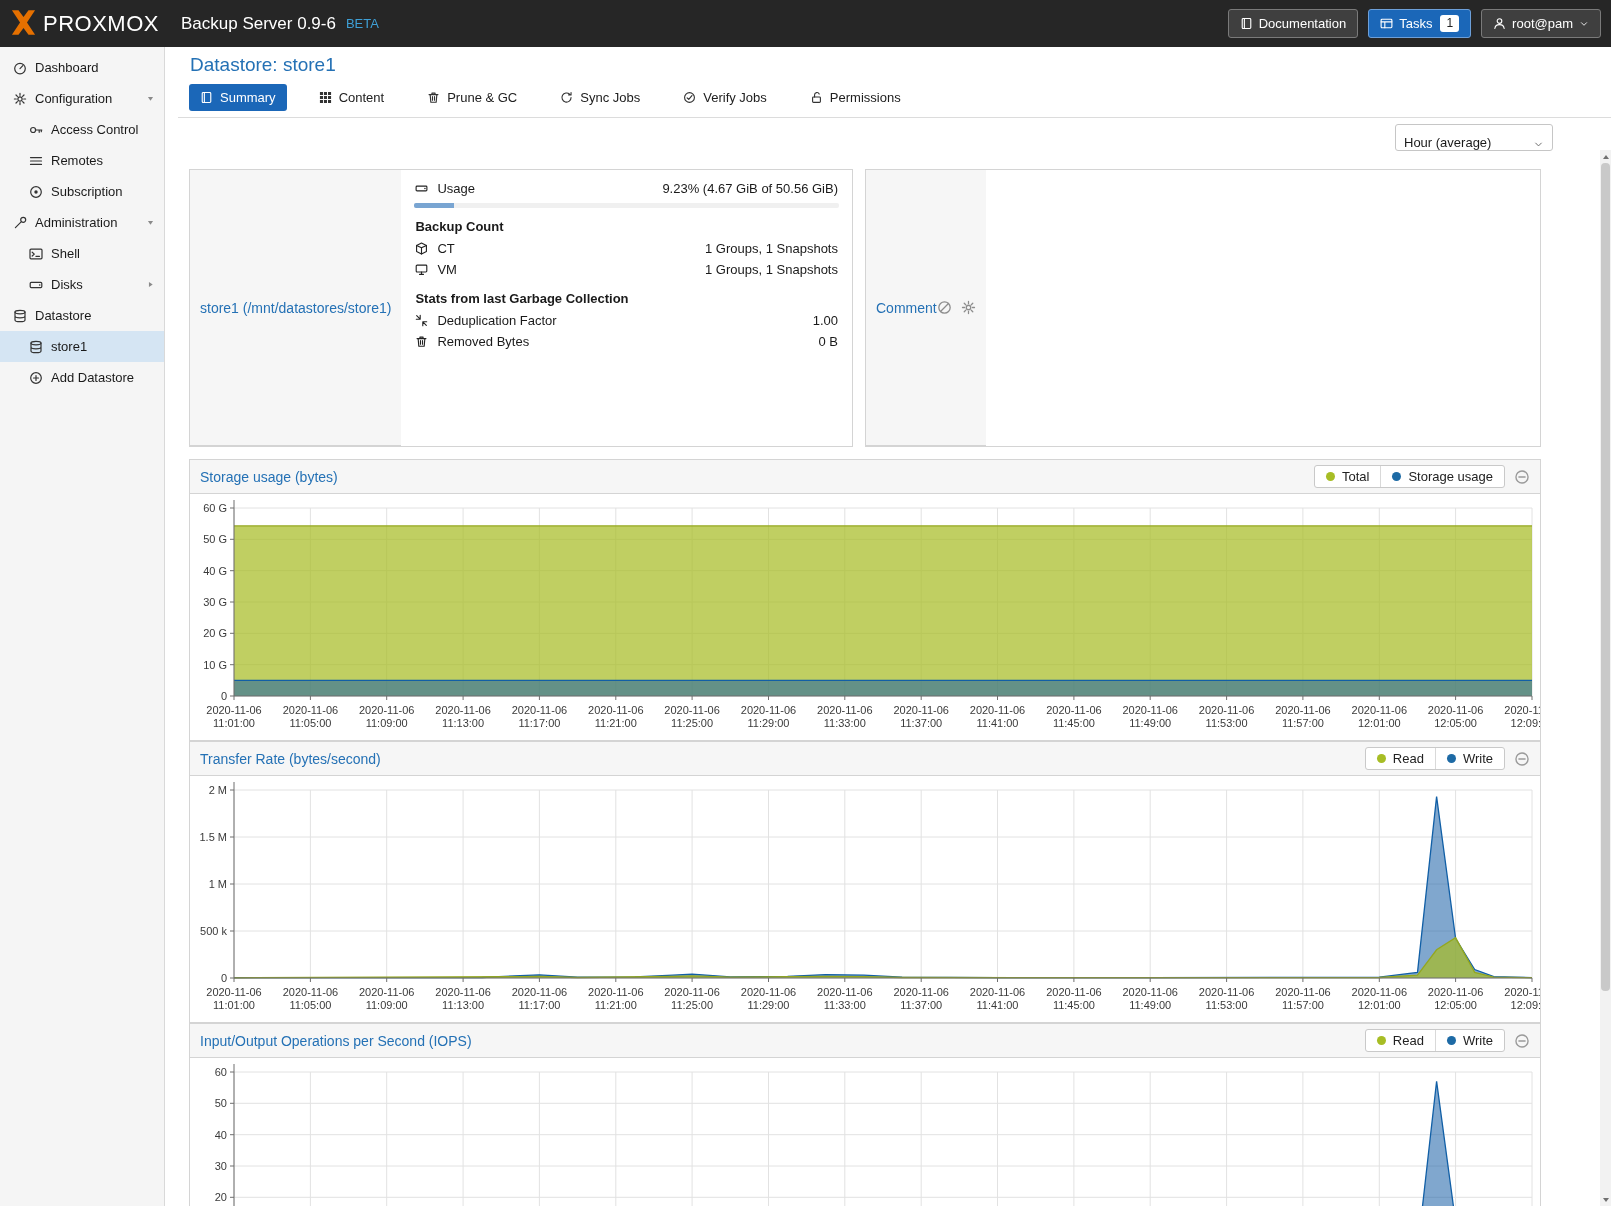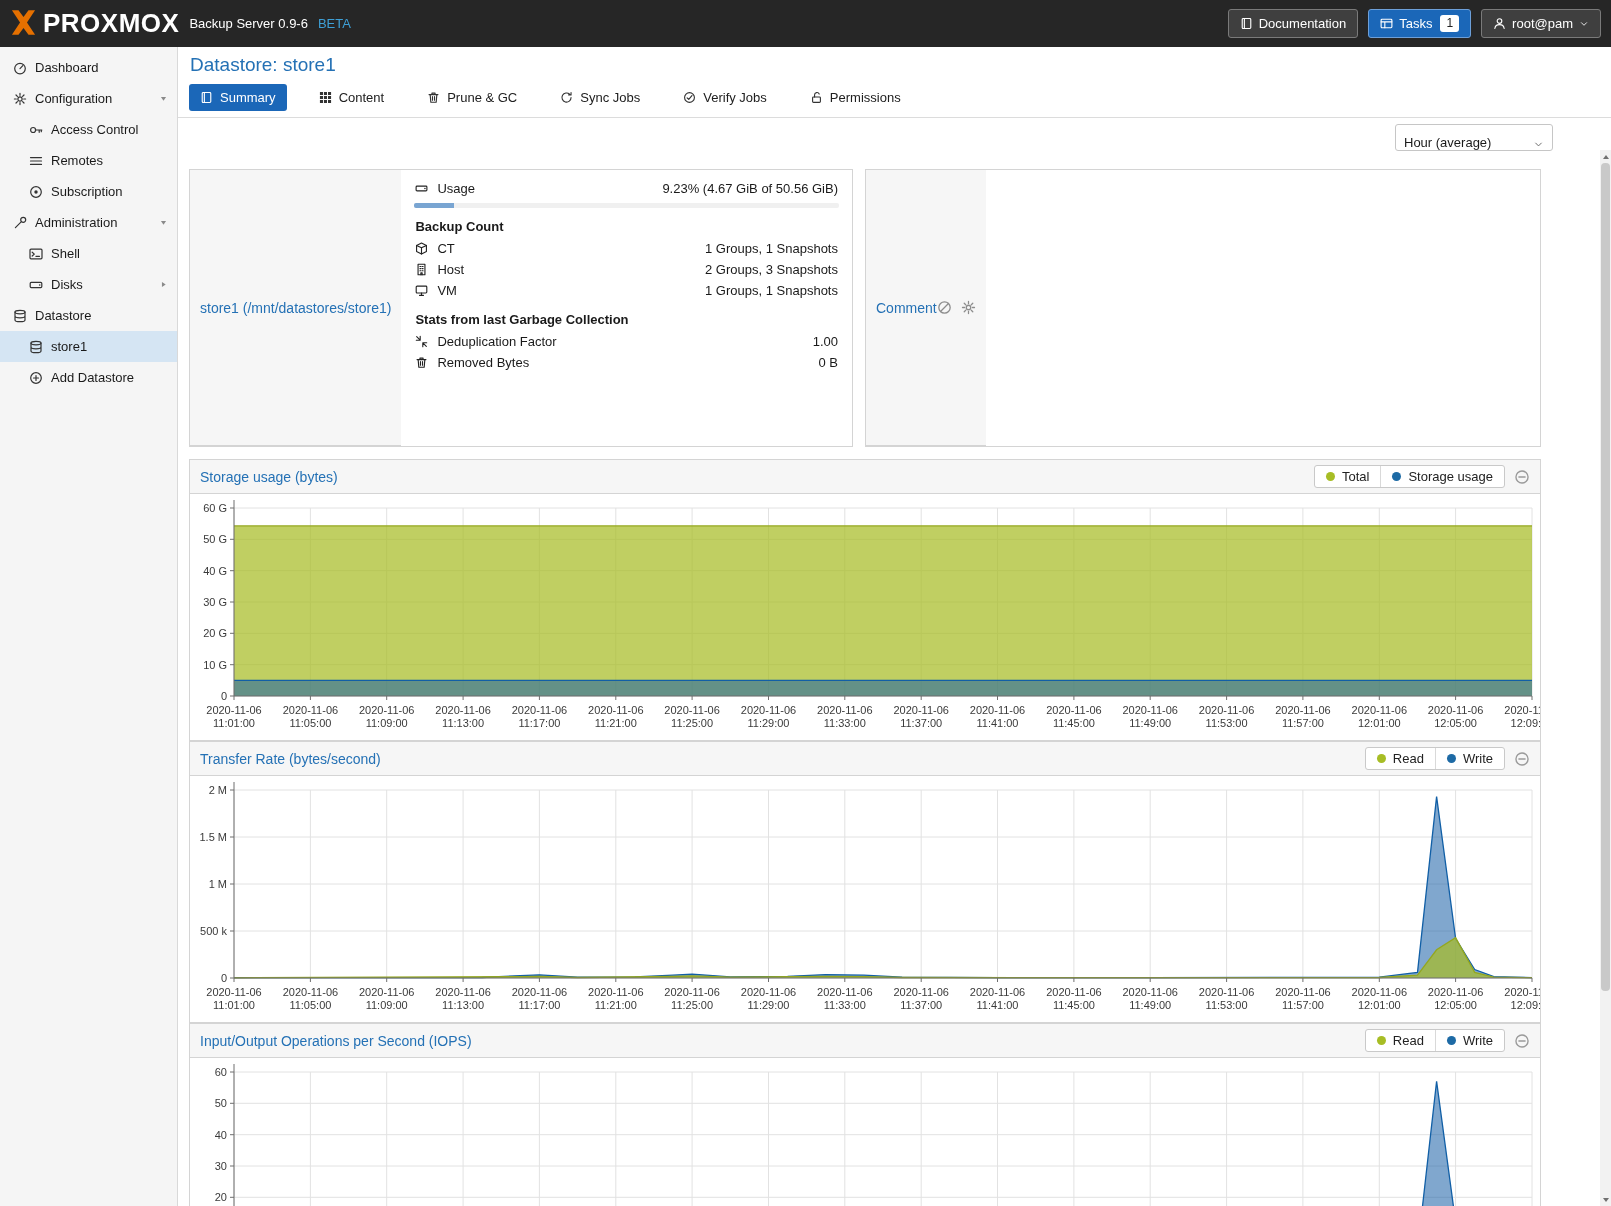--- a/index.html
+++ b/index.html
@@ -7,33 +7,33 @@
   --hdr:#262626; --pfill:#79a5d2;
 }
 *{box-sizing:border-box}
 body{margin:0;font-family:"Liberation Sans","DejaVu Sans",sans-serif;font-size:13px;color:#1a1a1a;background:#fff}
 .page{position:relative;width:1611px;height:1206px;overflow:hidden;background:#fff}
 
 
 header{position:absolute;top:0;left:0;right:0;height:47px;background:var(--hdr);display:flex;align-items:center;padding:0 10px;gap:10px;z-index:5}
 .logo{display:flex;align-items:center;gap:6px}
 .logo .ic svg{width:27px;height:27px}
-.logo-text{color:#fff;font-weight:bold;font-size:26px;letter-spacing:.5px}
-.app-title{color:#fff;font-size:13px;margin-left:0}
+.logo-text{color:#fff;font-weight:normal;font-size:22px;letter-spacing:.5px}
+.app-title{color:#fff;font-size:17px;margin-left:12px}
 .beta{color:var(--beta);font-size:13px;cursor:pointer;text-decoration:none}
 .spacer{flex:1}
 .hbtn{display:flex;align-items:center;gap:6px;height:29px;padding:0 11px;background:#3f3f3f;border:1px solid #7a7a7a;border-radius:3px;color:#fff;font-size:13px;font-family:inherit;cursor:pointer}
 .hbtn .ic{display:flex}
 .hbtn .ic svg{width:13px;height:13px}
 .hbtn.tasks{background:var(--accent);border-color:#6d9fd8}
 .badge{background:#fff;color:#222;border-radius:3px;padding:0 6px;height:17px;line-height:17px;font-size:12px;margin-left:2px}
 .hbtn .chev svg{width:10px;height:10px}
 
 
-.sidebar{position:absolute;top:47px;left:0;bottom:0;width:178px;background:#f5f5f5;border-right:1px solid #d9d9d9;padding-top:5px}
+.sidebar{position:absolute;top:47px;left:0;bottom:0;width:165px;background:#f5f5f5;border-right:1px solid #d9d9d9;padding-top:5px}
 .side-item{position:relative;display:flex;align-items:center;gap:8px;height:31px;padding-left:13px;cursor:pointer}
 .side-item.lvl1{padding-left:29px}
 .side-item.selected{background:var(--sel)}
 .side-item .ic{color:#333;display:flex}
 .side-item .ic svg{width:14px;height:14px}
 .side-item .exp{position:absolute;right:9px;color:#8a8a8a}
 .side-item .exp svg{width:9px;height:9px}
 
 
 main{position:absolute;left:178px;top:47px;right:0;bottom:0;background:#fff;overflow:hidden}
@@ -342,30 +342,20 @@
               <div class="sec">Backup Count</div>
               <div class="srow">
                 <span class="ic">
                   <svg viewBox="0 0 14 14" fill="none" stroke="currentColor" stroke-width="1.2" stroke-linecap="round" stroke-linejoin="round">
                     <path d="M7 1.2l5.3 2.5v6.6L7 12.8 1.7 10.3V3.7z"></path>
                     <path d="M1.7 3.7L7 6.2l5.3-2.5M7 6.2v6.6"></path>
                   </svg>
                 </span>
                 <span class="lbl">CT</span>
                 <span class="val">1 Groups, 1 Snapshots</span>
-              </div>
-              <div class="srow">
-                <span class="ic">
-                  <svg viewBox="0 0 14 14" fill="none" stroke="currentColor" stroke-width="1.2" stroke-linecap="round" stroke-linejoin="round">
-                    <rect x="3.3" y="1.4" width="7.4" height="11.2"></rect>
-                    <path d="M5.3 3.7h1M7.7 3.7h1M5.3 6h1M7.7 6h1M5.3 8.3h1M7.7 8.3h1M6.3 12.6v-2h1.4v2"></path>
-                  </svg>
-                </span>
-                <span class="lbl">Host</span>
-                <span class="val">2 Groups, 3 Snapshots</span>
               </div>
               <div class="srow">
                 <span class="ic">
                   <svg viewBox="0 0 14 14" fill="none" stroke="currentColor" stroke-width="1.2" stroke-linecap="round" stroke-linejoin="round">
                     <rect x="1.3" y="2.3" width="11.4" height="7.4" rx="1"></rect>
                     <path d="M4.9 12.3h4.2M7 9.7v2.6"></path>
                   </svg>
                 </span>
                 <span class="lbl">VM</span>
                 <span class="val">1 Groups, 1 Snapshots</span>

